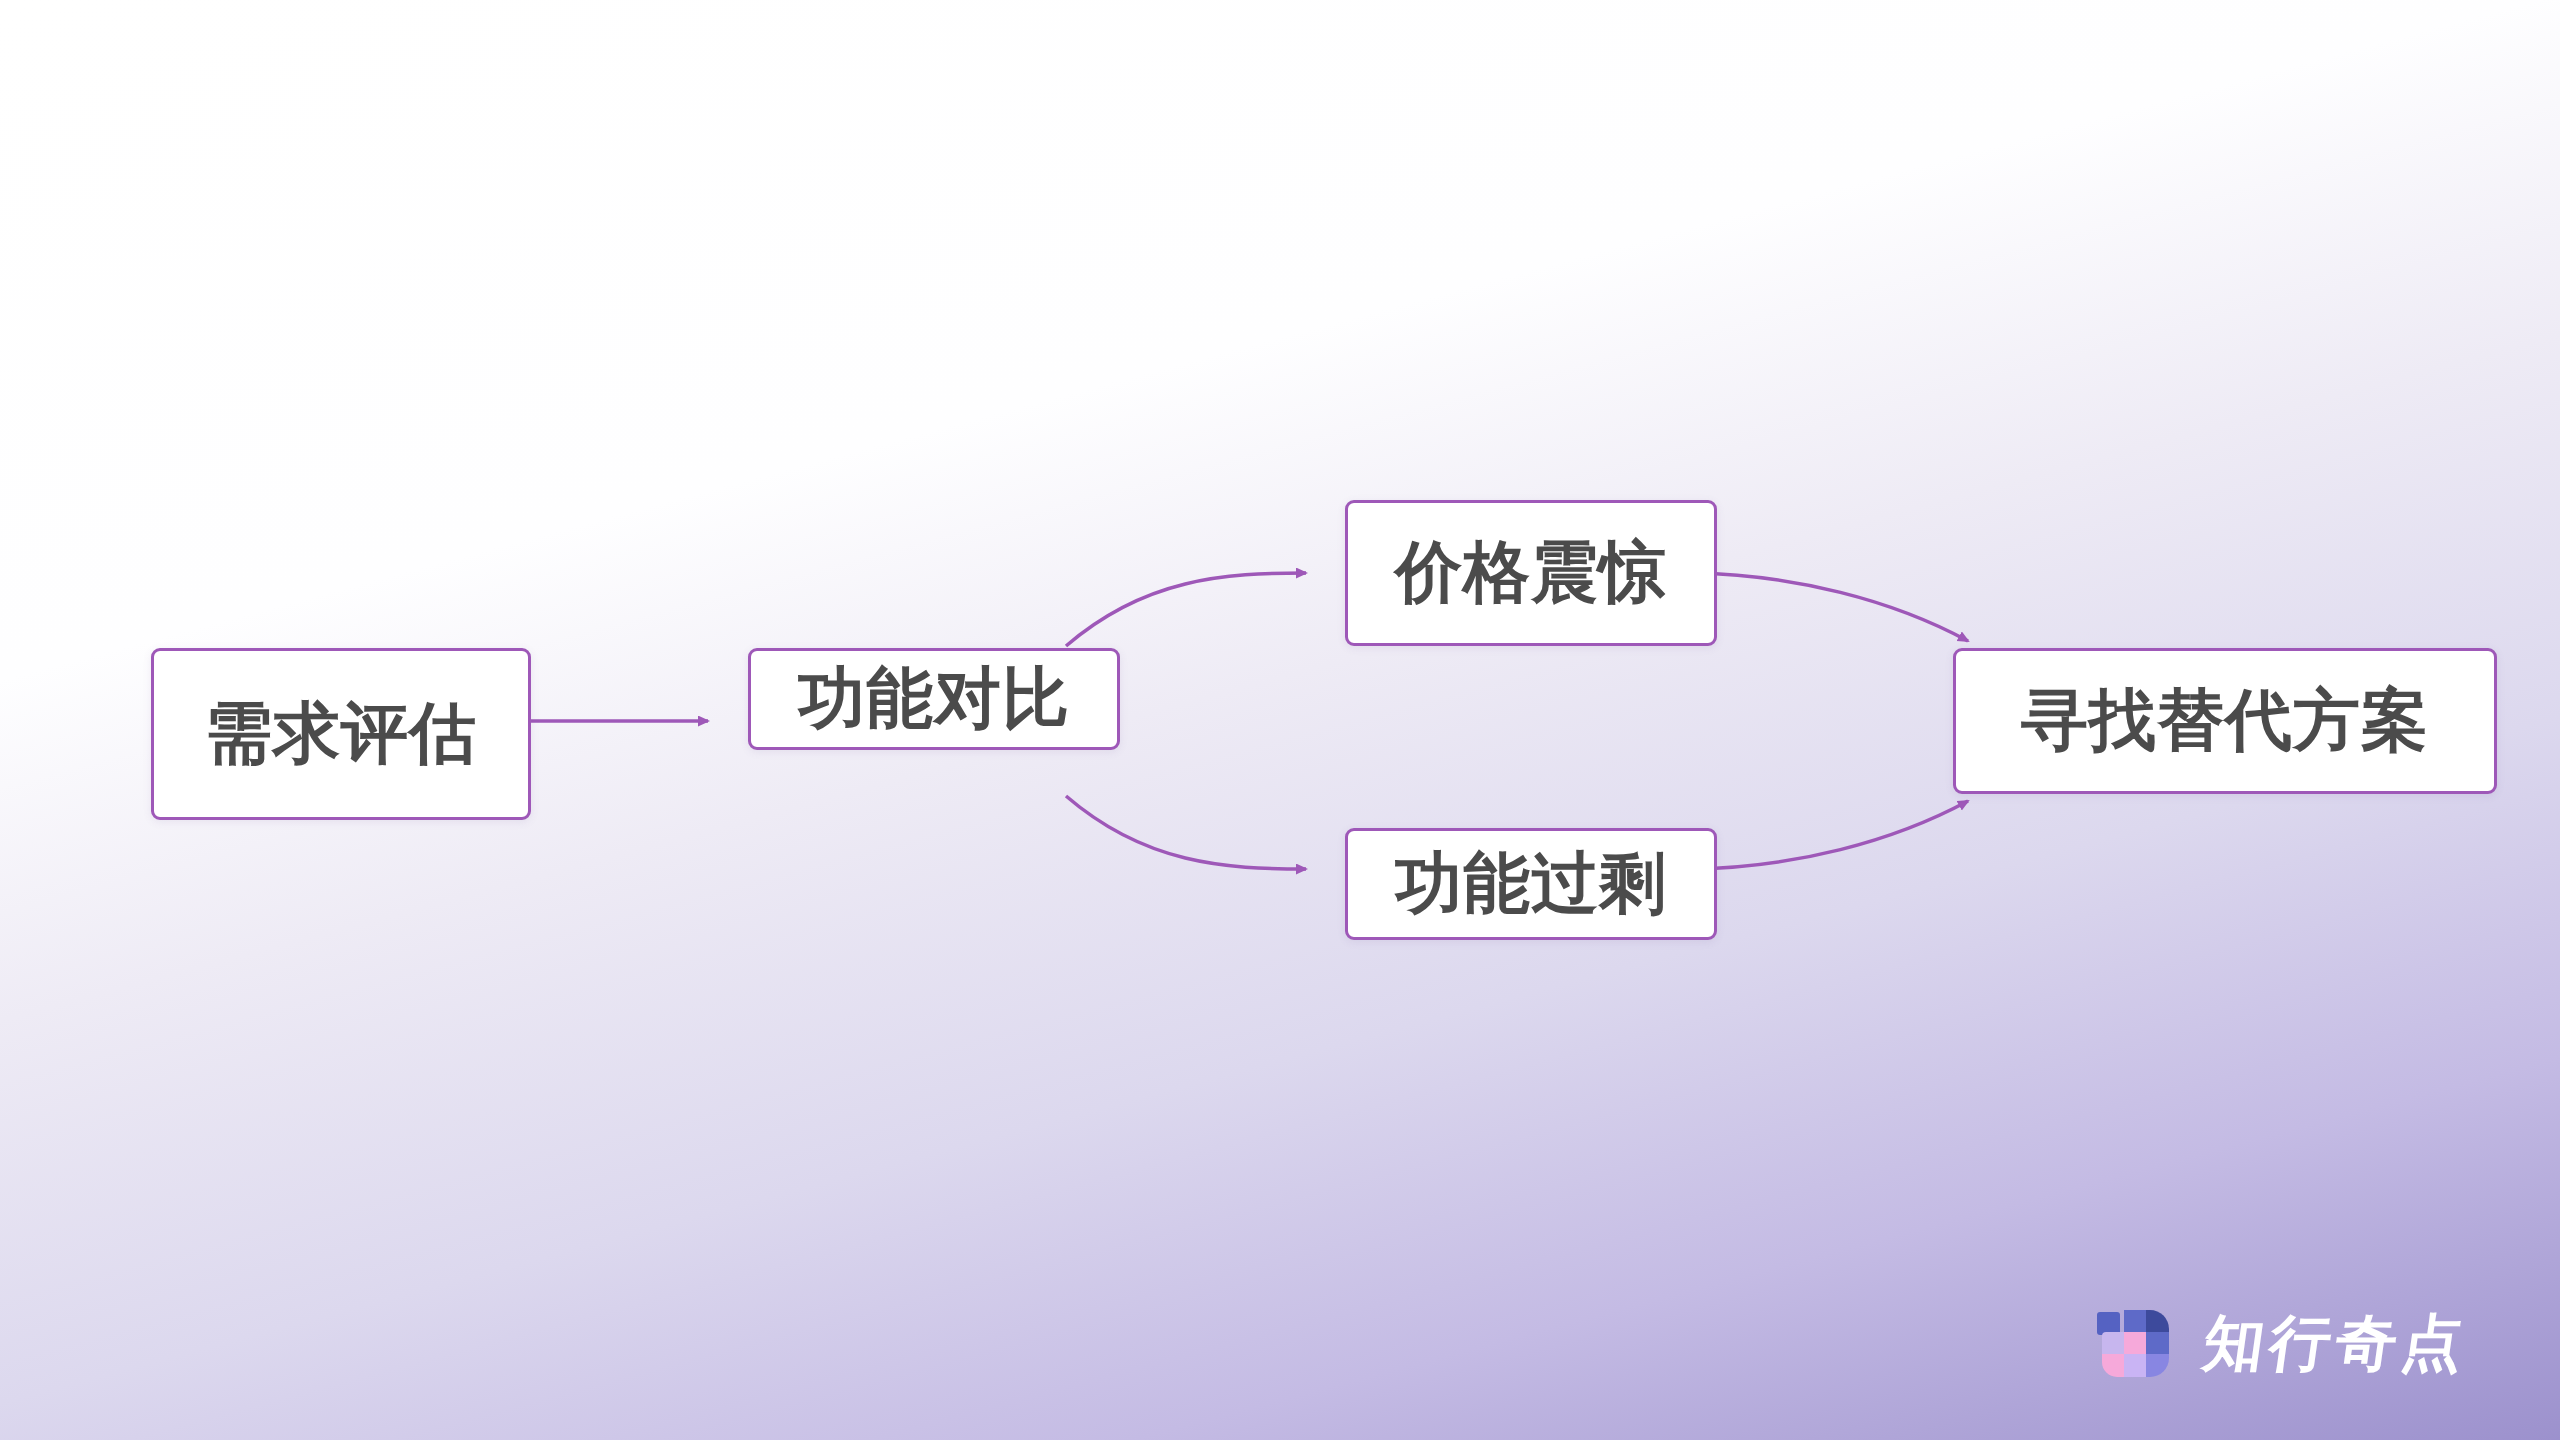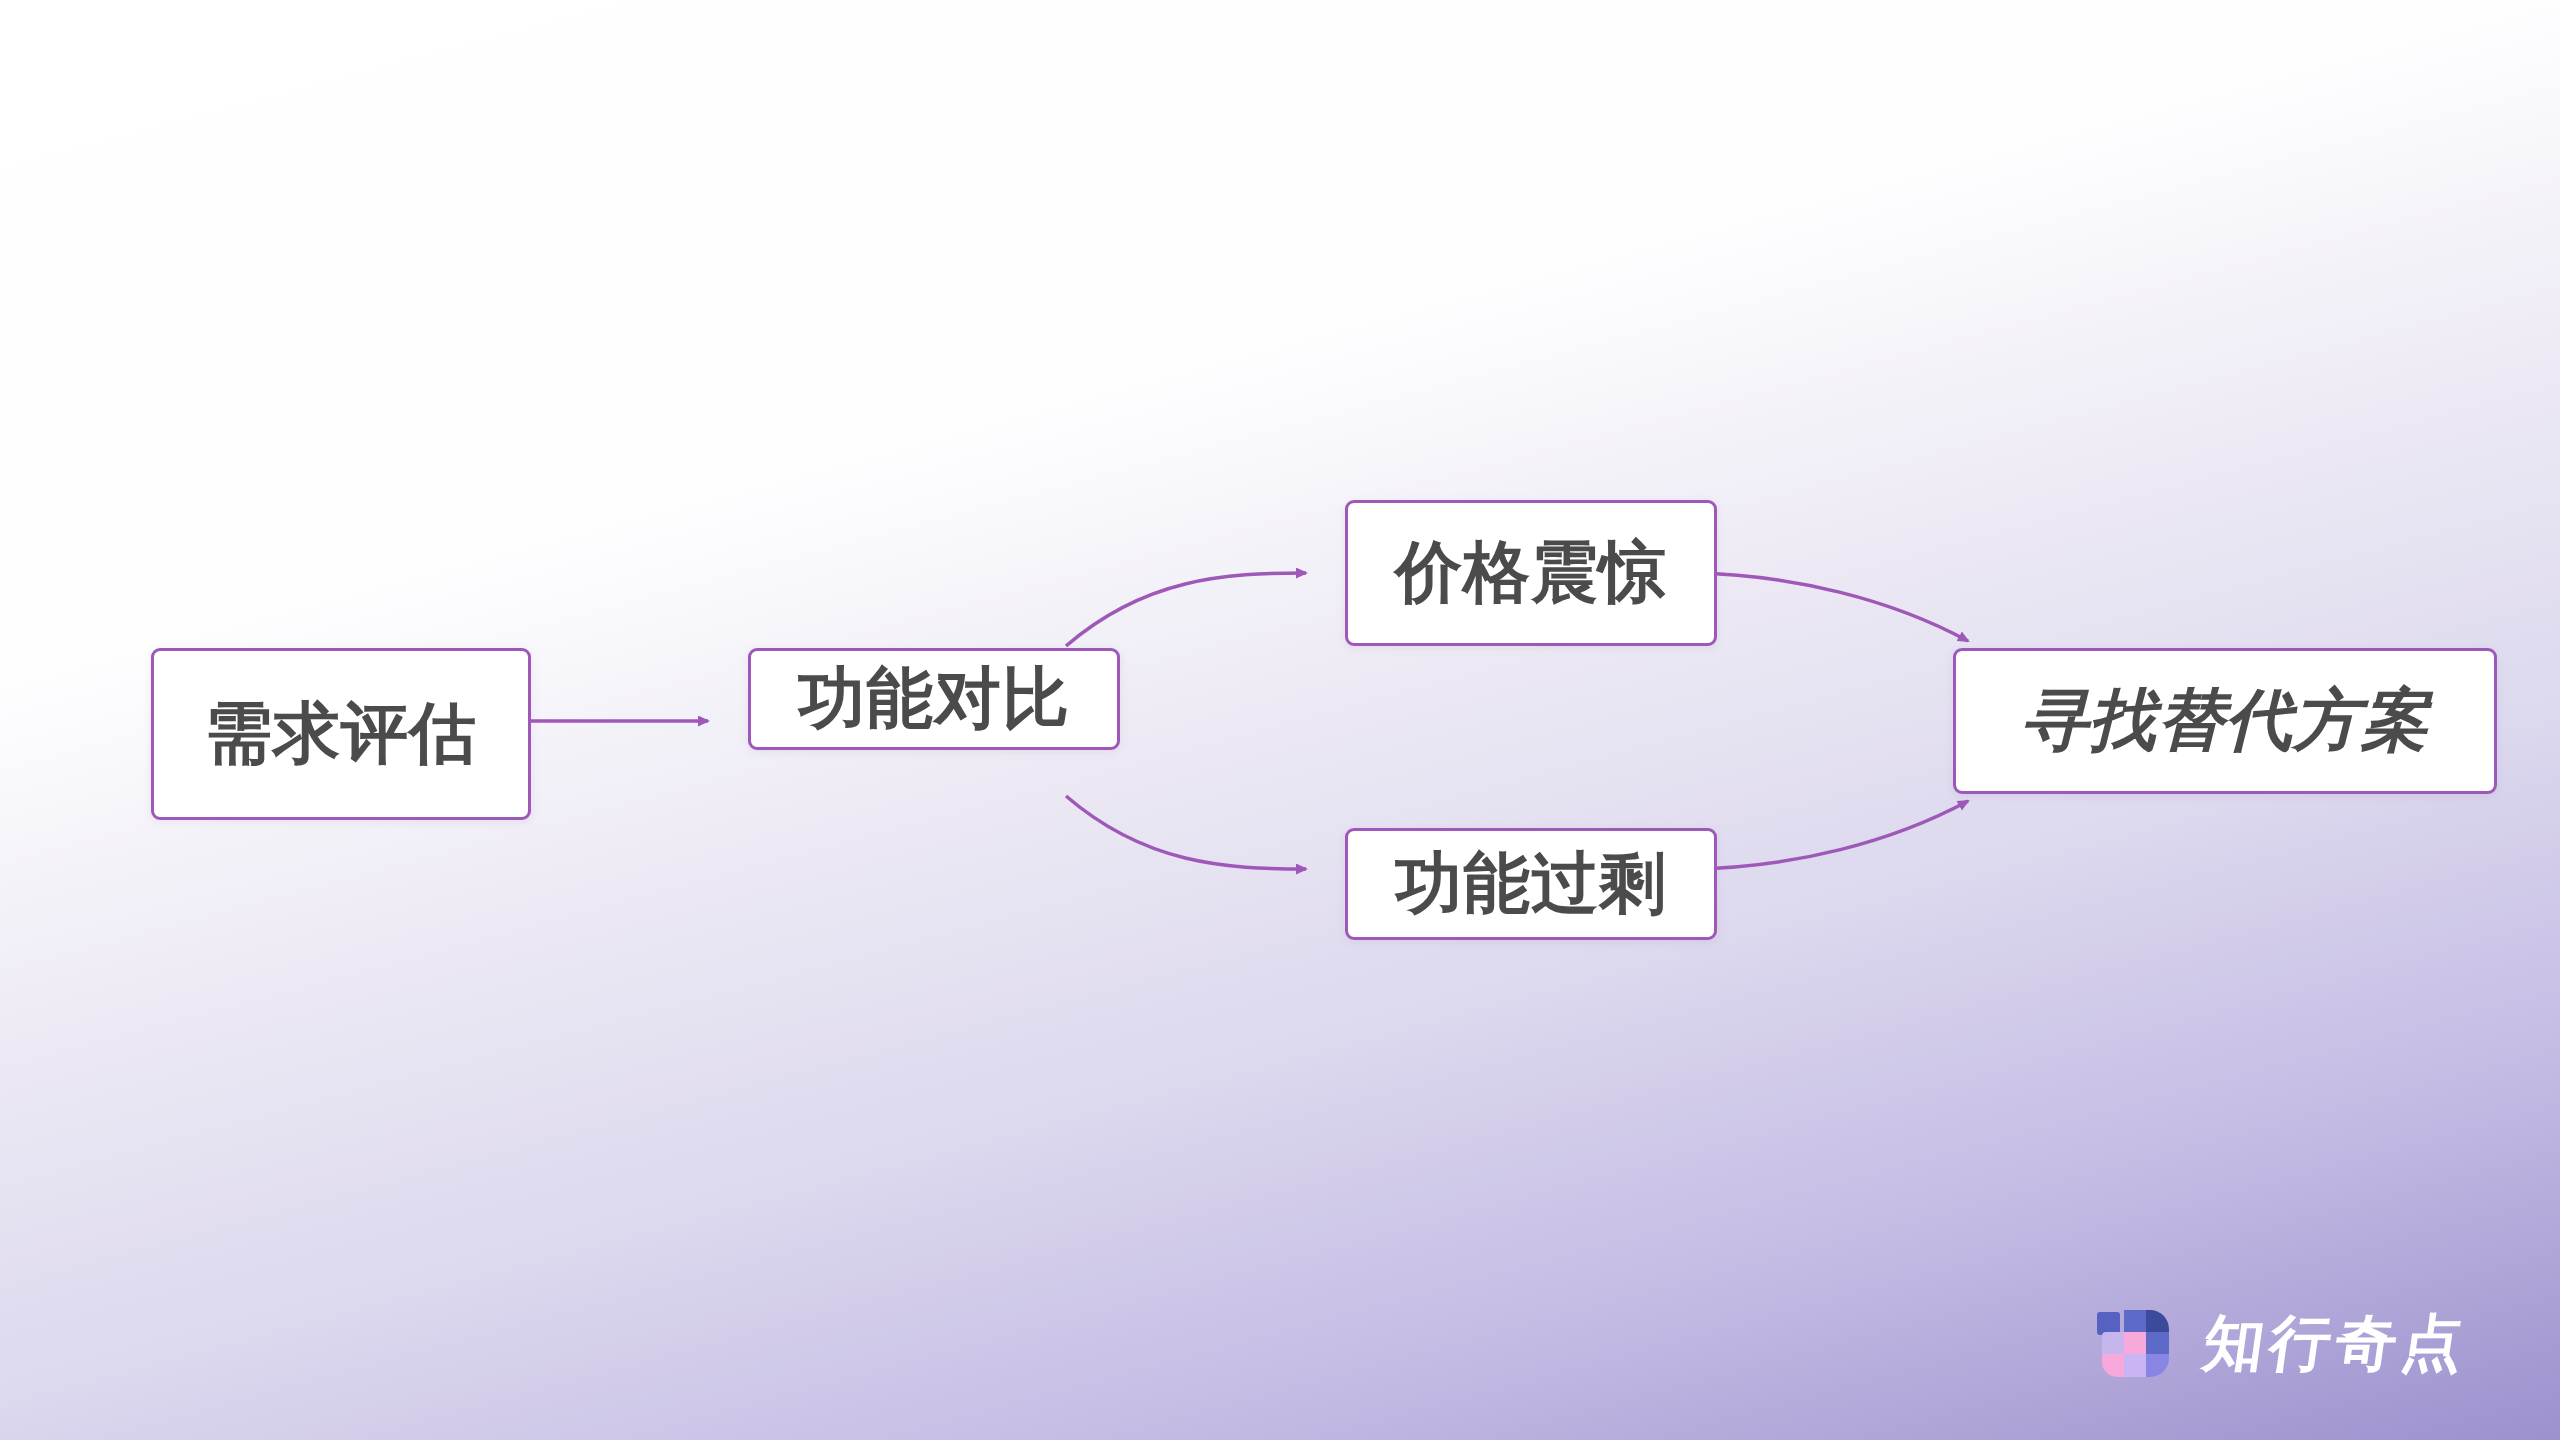--- a/index.html
+++ b/index.html
@@ -38,21 +38,21 @@
     color: #4b4b4b;
     letter-spacing: 1px;
     white-space: nowrap;
     line-height: 1;
     padding-bottom: 4px;
   }
   .node-1 { left: 126px;  top: 648px; width: 380px; height: 172px; }
   .node-2 { left: 723px;  top: 648px; width: 372px; height: 102px; }
   .node-3 { left: 1320px; top: 500px; width: 372px; height: 146px; }
   .node-4 { left: 1320px; top: 828px; width: 372px; height: 112px; }
-  .node-5 { left: 1928px; top: 648px; width: 544px; height: 146px; font-style: italic; }
+  .node-5 { left: 1928px; top: 648px; width: 544px; height: 146px; }
 
   .logo {
     position: absolute;
     left: 2102px; top: 1310px;
     display: flex; align-items: center; gap: 36px;
   }
   .logo-icon { position: relative; width: 66px; height: 66px; }
   .logo-icon .chip {
     position: absolute; width: 23px; height: 23px;
   }

